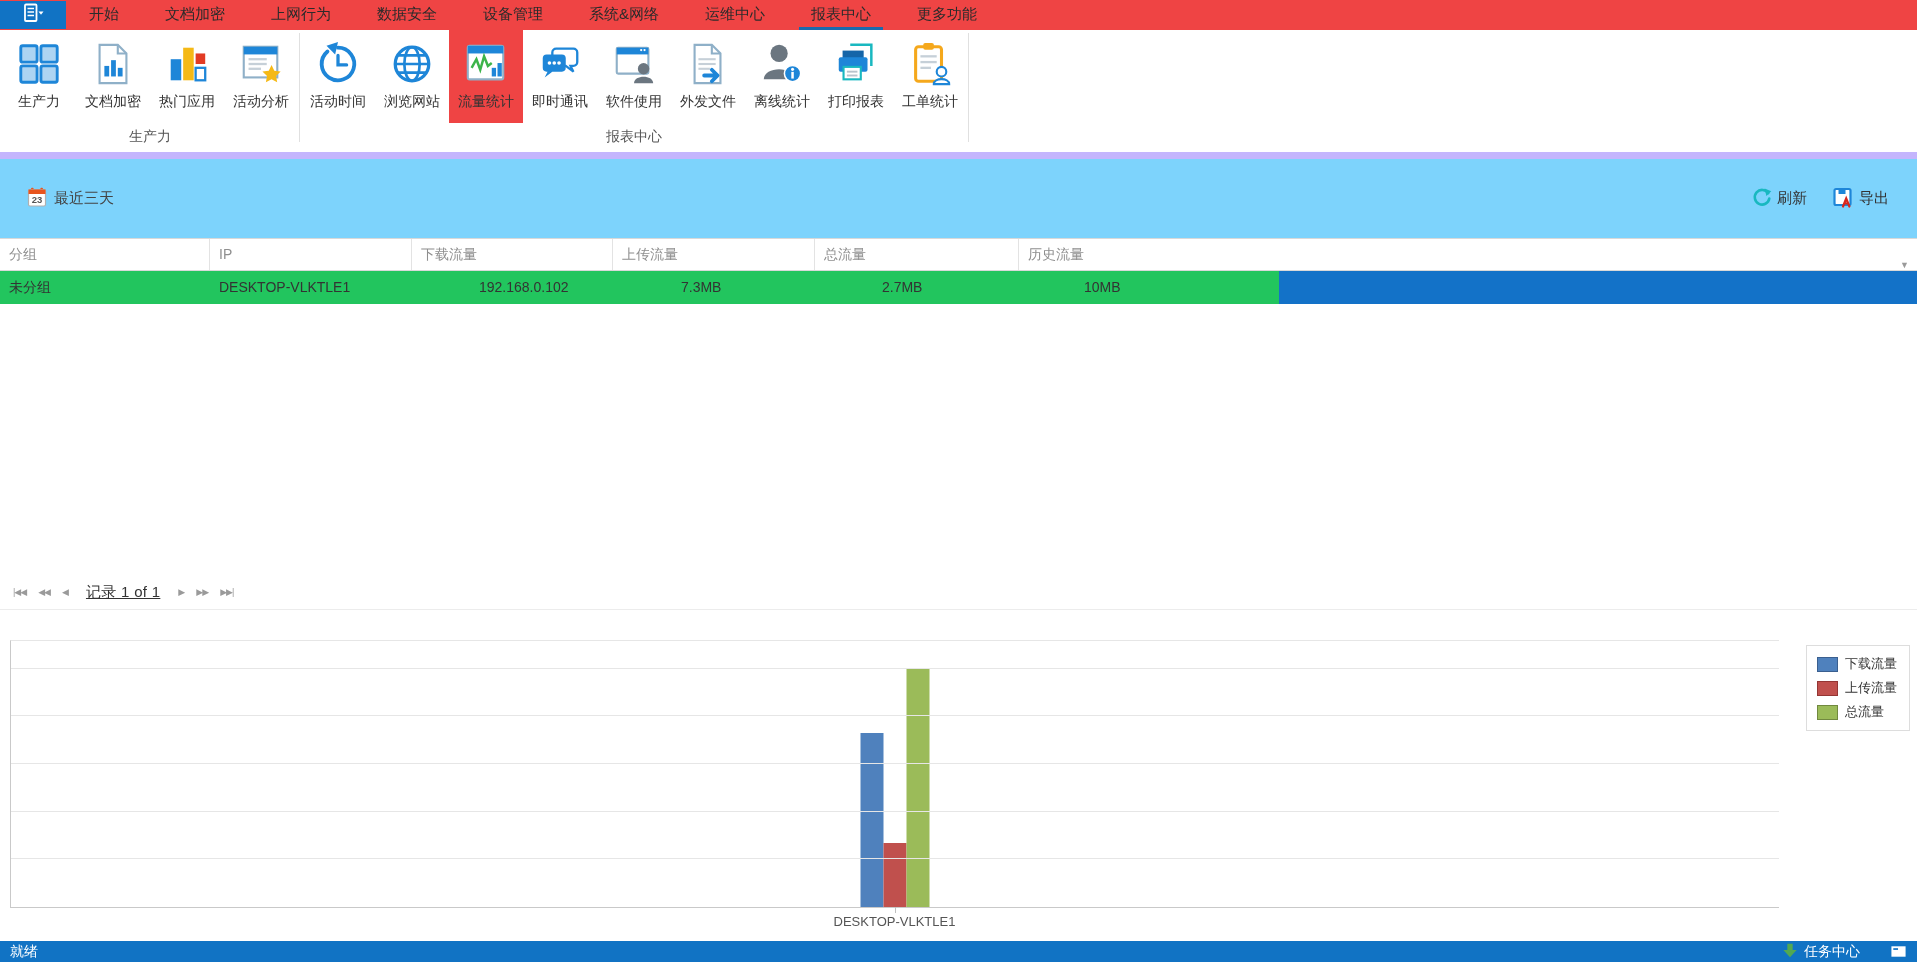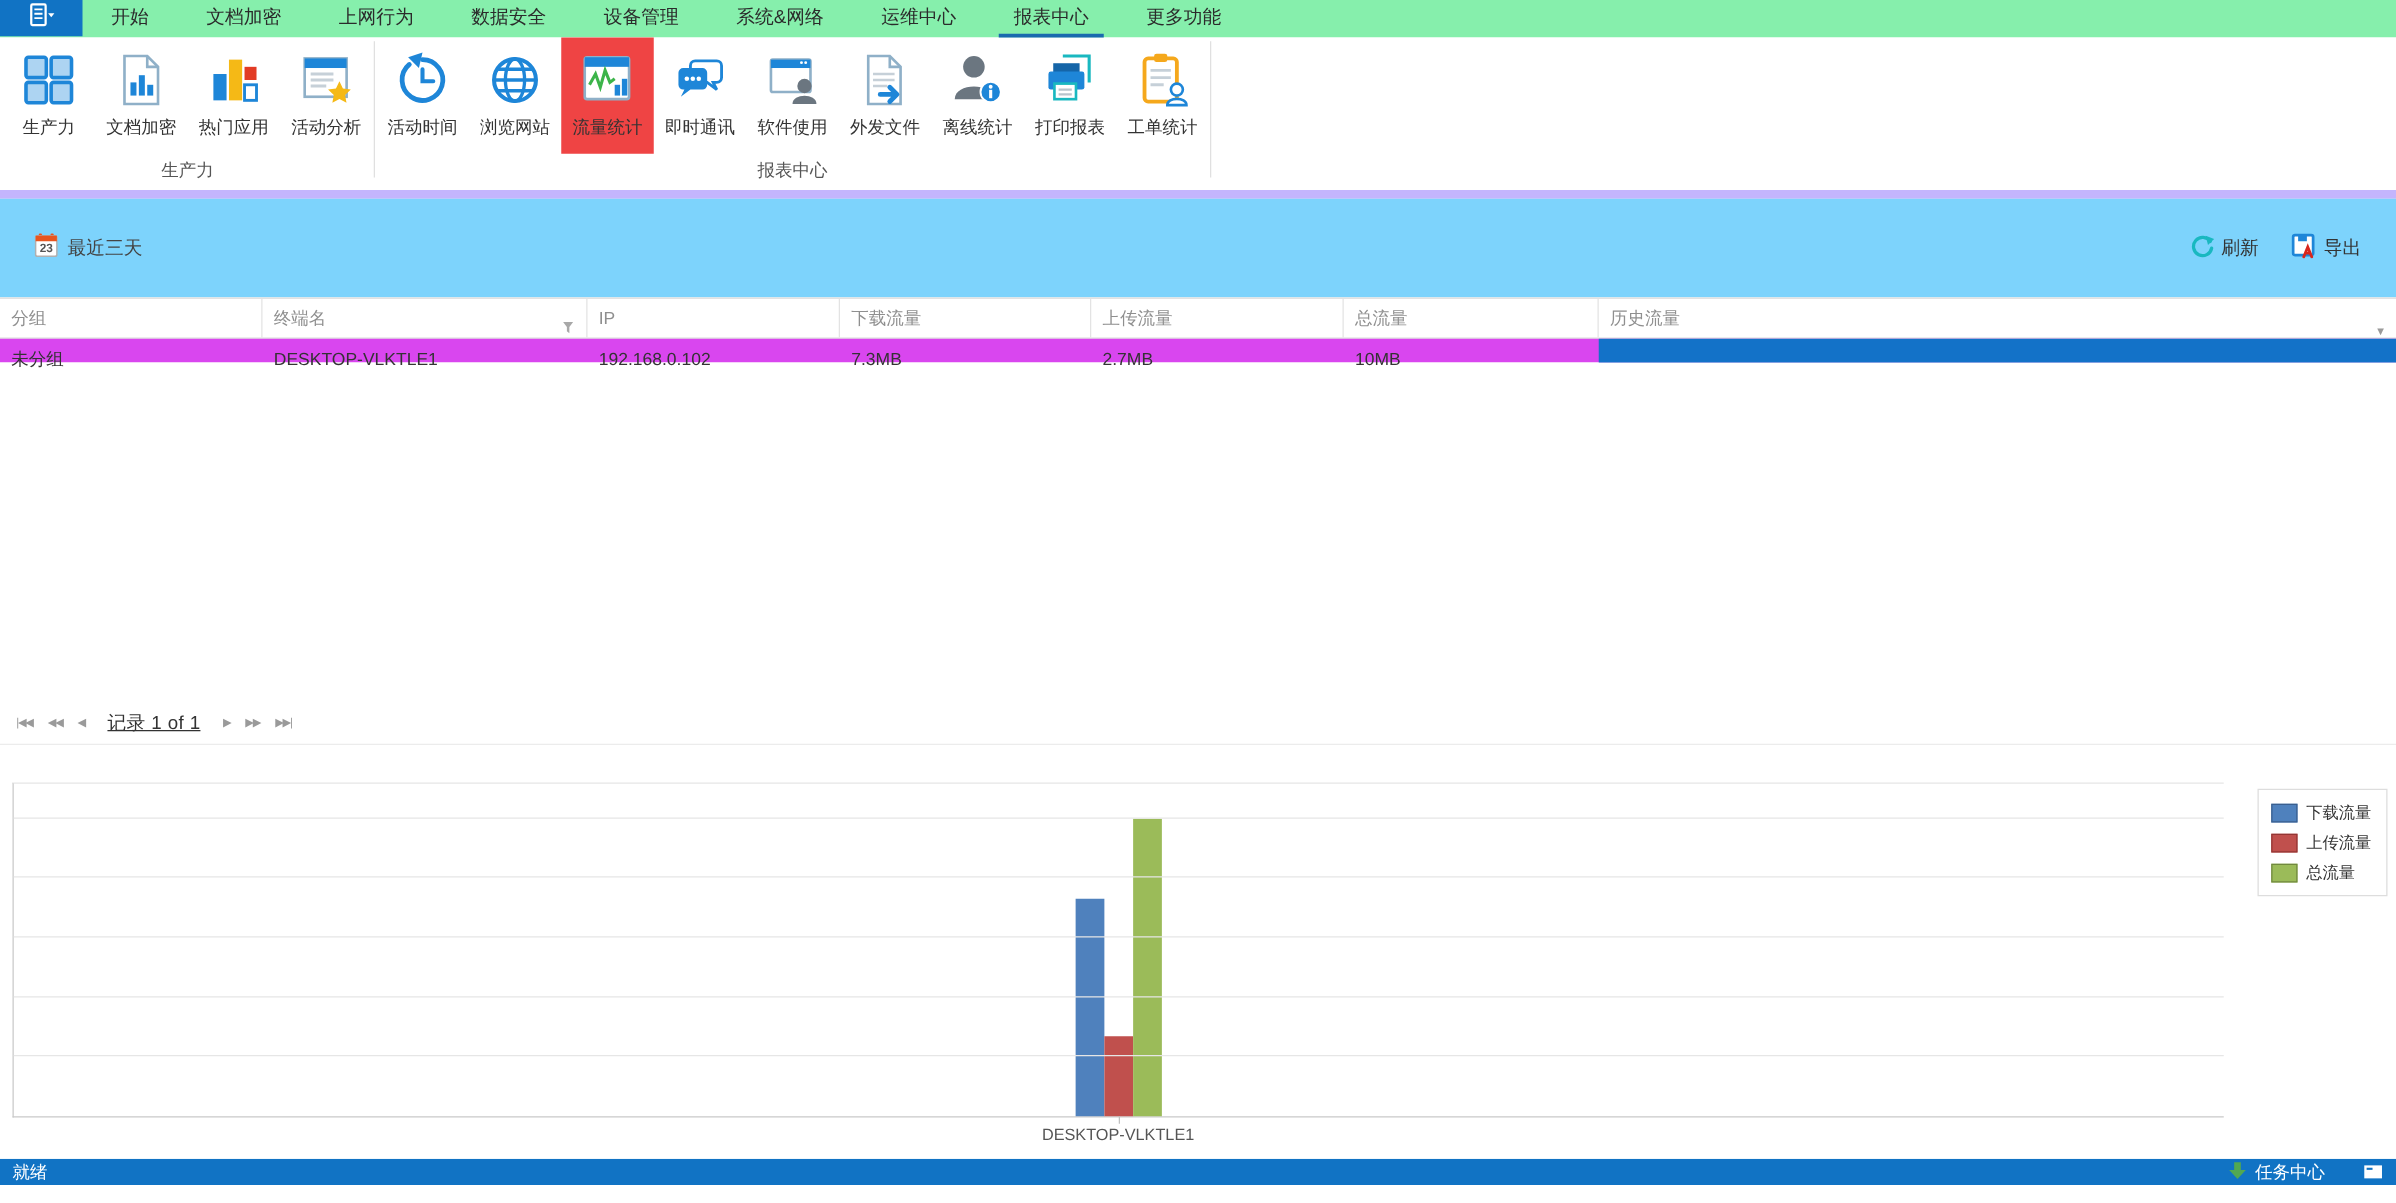--- a/index.html
+++ b/index.html
@@ -1,20 +1,20 @@
 <!DOCTYPE html>
 <html><head>
 <meta charset="utf-8">
 <style>
   * { margin:0; padding:0; box-sizing:border-box; }
   html,body { width:1917px; height:962px; overflow:hidden;
     font-family:"Liberation Sans","DejaVu Sans",sans-serif; background:#fff; }
 
   
-  .tabbar { height:30px; display:flex; align-items:flex-start; background:#86efac; }
+  .tabbar { height:30px; display:flex; align-items:center; background:#ef4444; }
   .menu-btn { width:66px; background:#1173c4; display:flex; align-items:center; justify-content:center; cursor:pointer; }
   .tabs { display:flex; }
   .tab { padding:0 12px; margin:0 11px; font-size:15px; color:#2b2b2b; line-height:27px; cursor:pointer; white-space:nowrap; }
   .tab.active { border-bottom:3px solid #1a6aae; }
 
   
   .ribbon { height:129px; border-bottom:7px solid #c4b5fd; background:#fff; display:flex; padding-left:2px; }
   .ribbon-group { display:flex; flex-direction:column; }
   .group-items { display:flex; height:98px; }
   .ribbon-item { min-width:74px; padding:5px 5px 0; display:flex; flex-direction:column; align-items:center; cursor:pointer; }
@@ -29,21 +29,21 @@
   .date-range { display:flex; align-items:center; gap:7px; font-size:15px; color:#444; cursor:pointer; }
   .toolbar-right { margin-left:auto; display:flex; align-items:center; gap:26px; }
   .tool-btn { display:flex; align-items:center; gap:5px; font-size:15px; color:#333; cursor:pointer; }
 
   
   .grid-header { height:33px; border-top:1px solid #d9d9d9; border-bottom:1px solid #d9d9d9; display:flex; background:#fff; }
   .th { position:relative; font-size:14px; color:#8f8f8f; line-height:31px; padding-left:9px; border-right:1px solid #e3e3e3; white-space:nowrap; cursor:pointer; }
   .th:last-child { border-right:none; flex:1; }
   .th .funnel { position:absolute; right:10px; top:9px; }
   .th .dd-arrow { position:absolute; right:8px; top:11px; font-size:9px; color:#9a9a9a; }
-  .grid-row { height:19px; background:#d946ef; display:flex; cursor:pointer; }
+  .grid-row { height:33px; background:#22c55e; display:flex; cursor:pointer; }
   .td { font-size:14px; color:#333; line-height:33px; padding-left:9px; white-space:nowrap; }
   .td.hist { flex:1; padding:0; position:relative; }
   .history-bar { position:absolute; inset:0; background:#1372c8; }
   .grid-spacer { height:271px; background:#fff; }
 
   
   .pagination { height:35px; border-bottom:1px solid #ececec; display:flex; align-items:center; padding-left:9px; gap:4px; background:#fff; }
   .pg-btn { font-size:9px; color:#9a9a9a; letter-spacing:-1px; padding:3px 4px; cursor:pointer; }
   .pg-text { font-size:15px; color:#333; margin:0 10px; letter-spacing:.3px;text-decoration:underline; }
 
@@ -310,23 +310,20 @@
           <path d="M10,19.5 l3.2,-8 3.2,8 M11.3,16.5 h3.8" fill="none" stroke="#d8261c" stroke-width="2.2" stroke-linecap="round"></path>
         </svg>
       </span>
       <span>导出</span>
     </div>
   </div>
 </div>
 
 <div class="grid-header">
     <div class="th" style="width: 210px;">分组</div>
-    <div class="th" style="width: 260px;">终端名<span class="funnel"><svg width="9" height="11" viewBox="0 0 9 11">
-          <path d="M0.5,0.5 h8 l-3,4 v5 l-2,-1.6 v-3.4 z" fill="#a8a8a8"></path>
-        </svg></span></div>
     <div class="th" style="width: 202px;">IP</div>
     <div class="th" style="width: 201px;">下载流量</div>
     <div class="th" style="width: 202px;">上传流量</div>
     <div class="th" style="width: 204px;">总流量</div>
     <div class="th">历史流量<span class="dd-arrow">▼</span></div>
   </div>
 <div>
     <div class="grid-row">
       <div class="td" style="width: 210px;">未分组</div>
       <div class="td" style="width: 260px;">DESKTOP-VLKTLE1</div>

